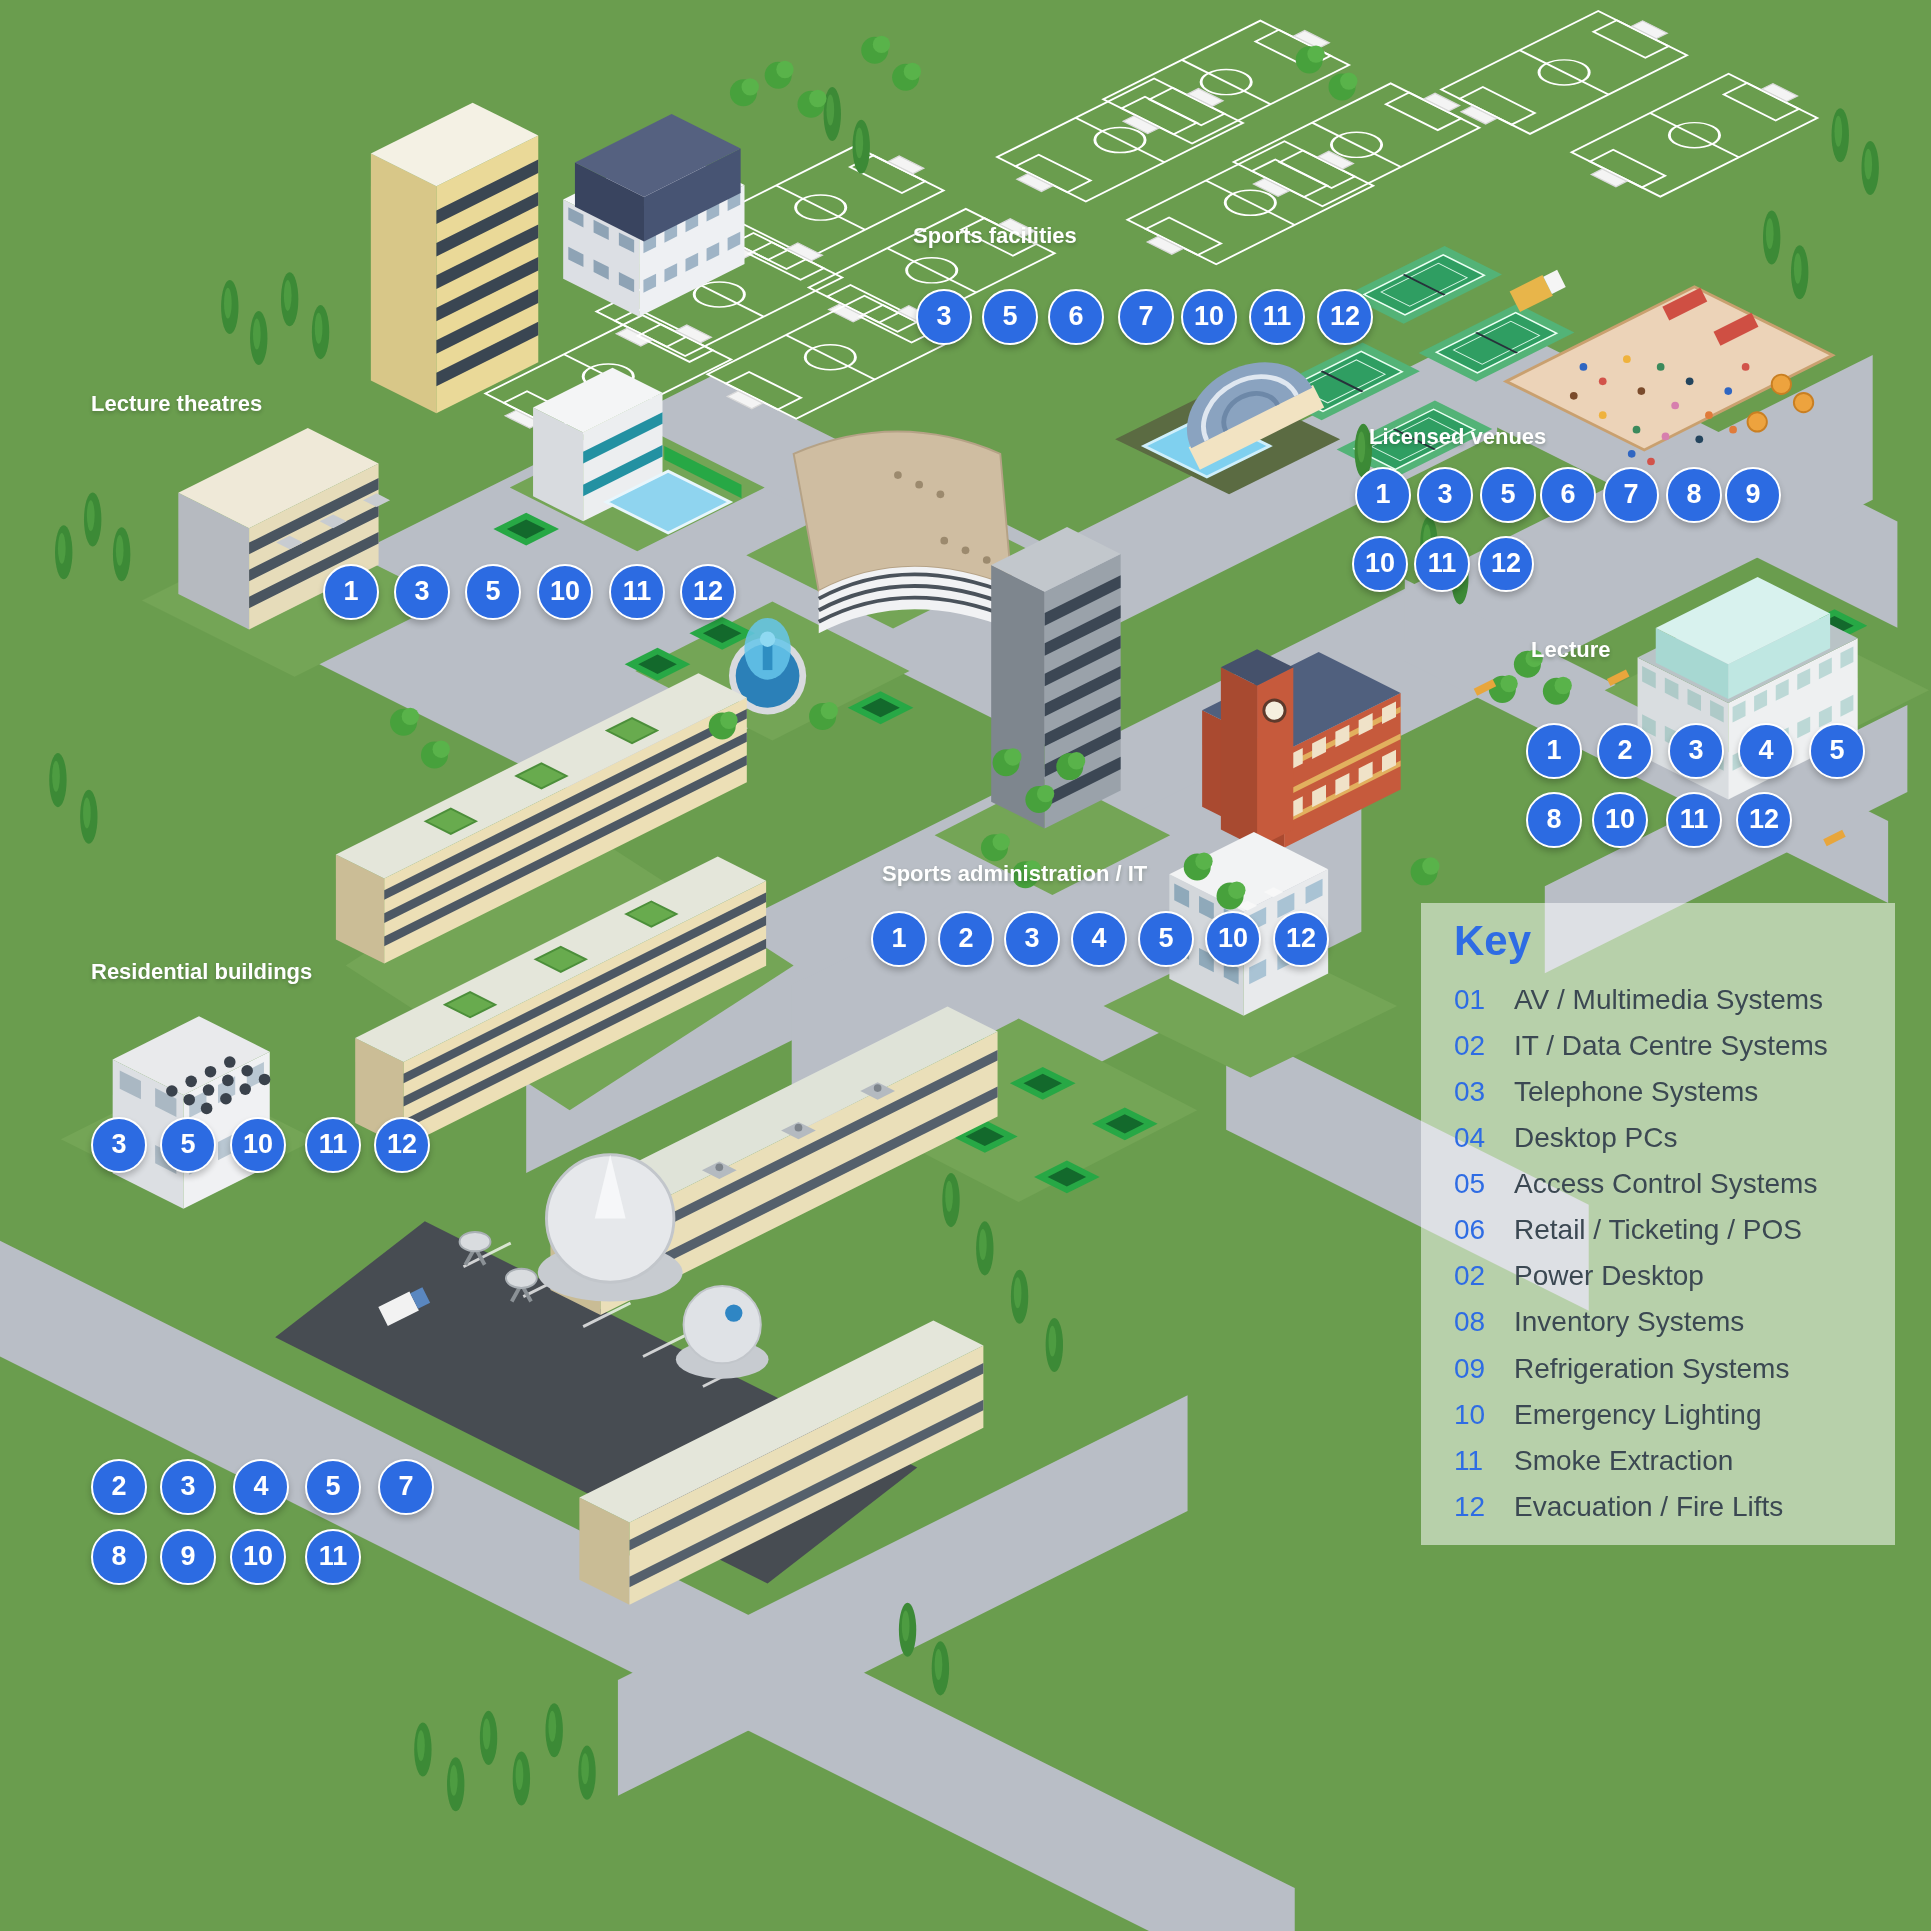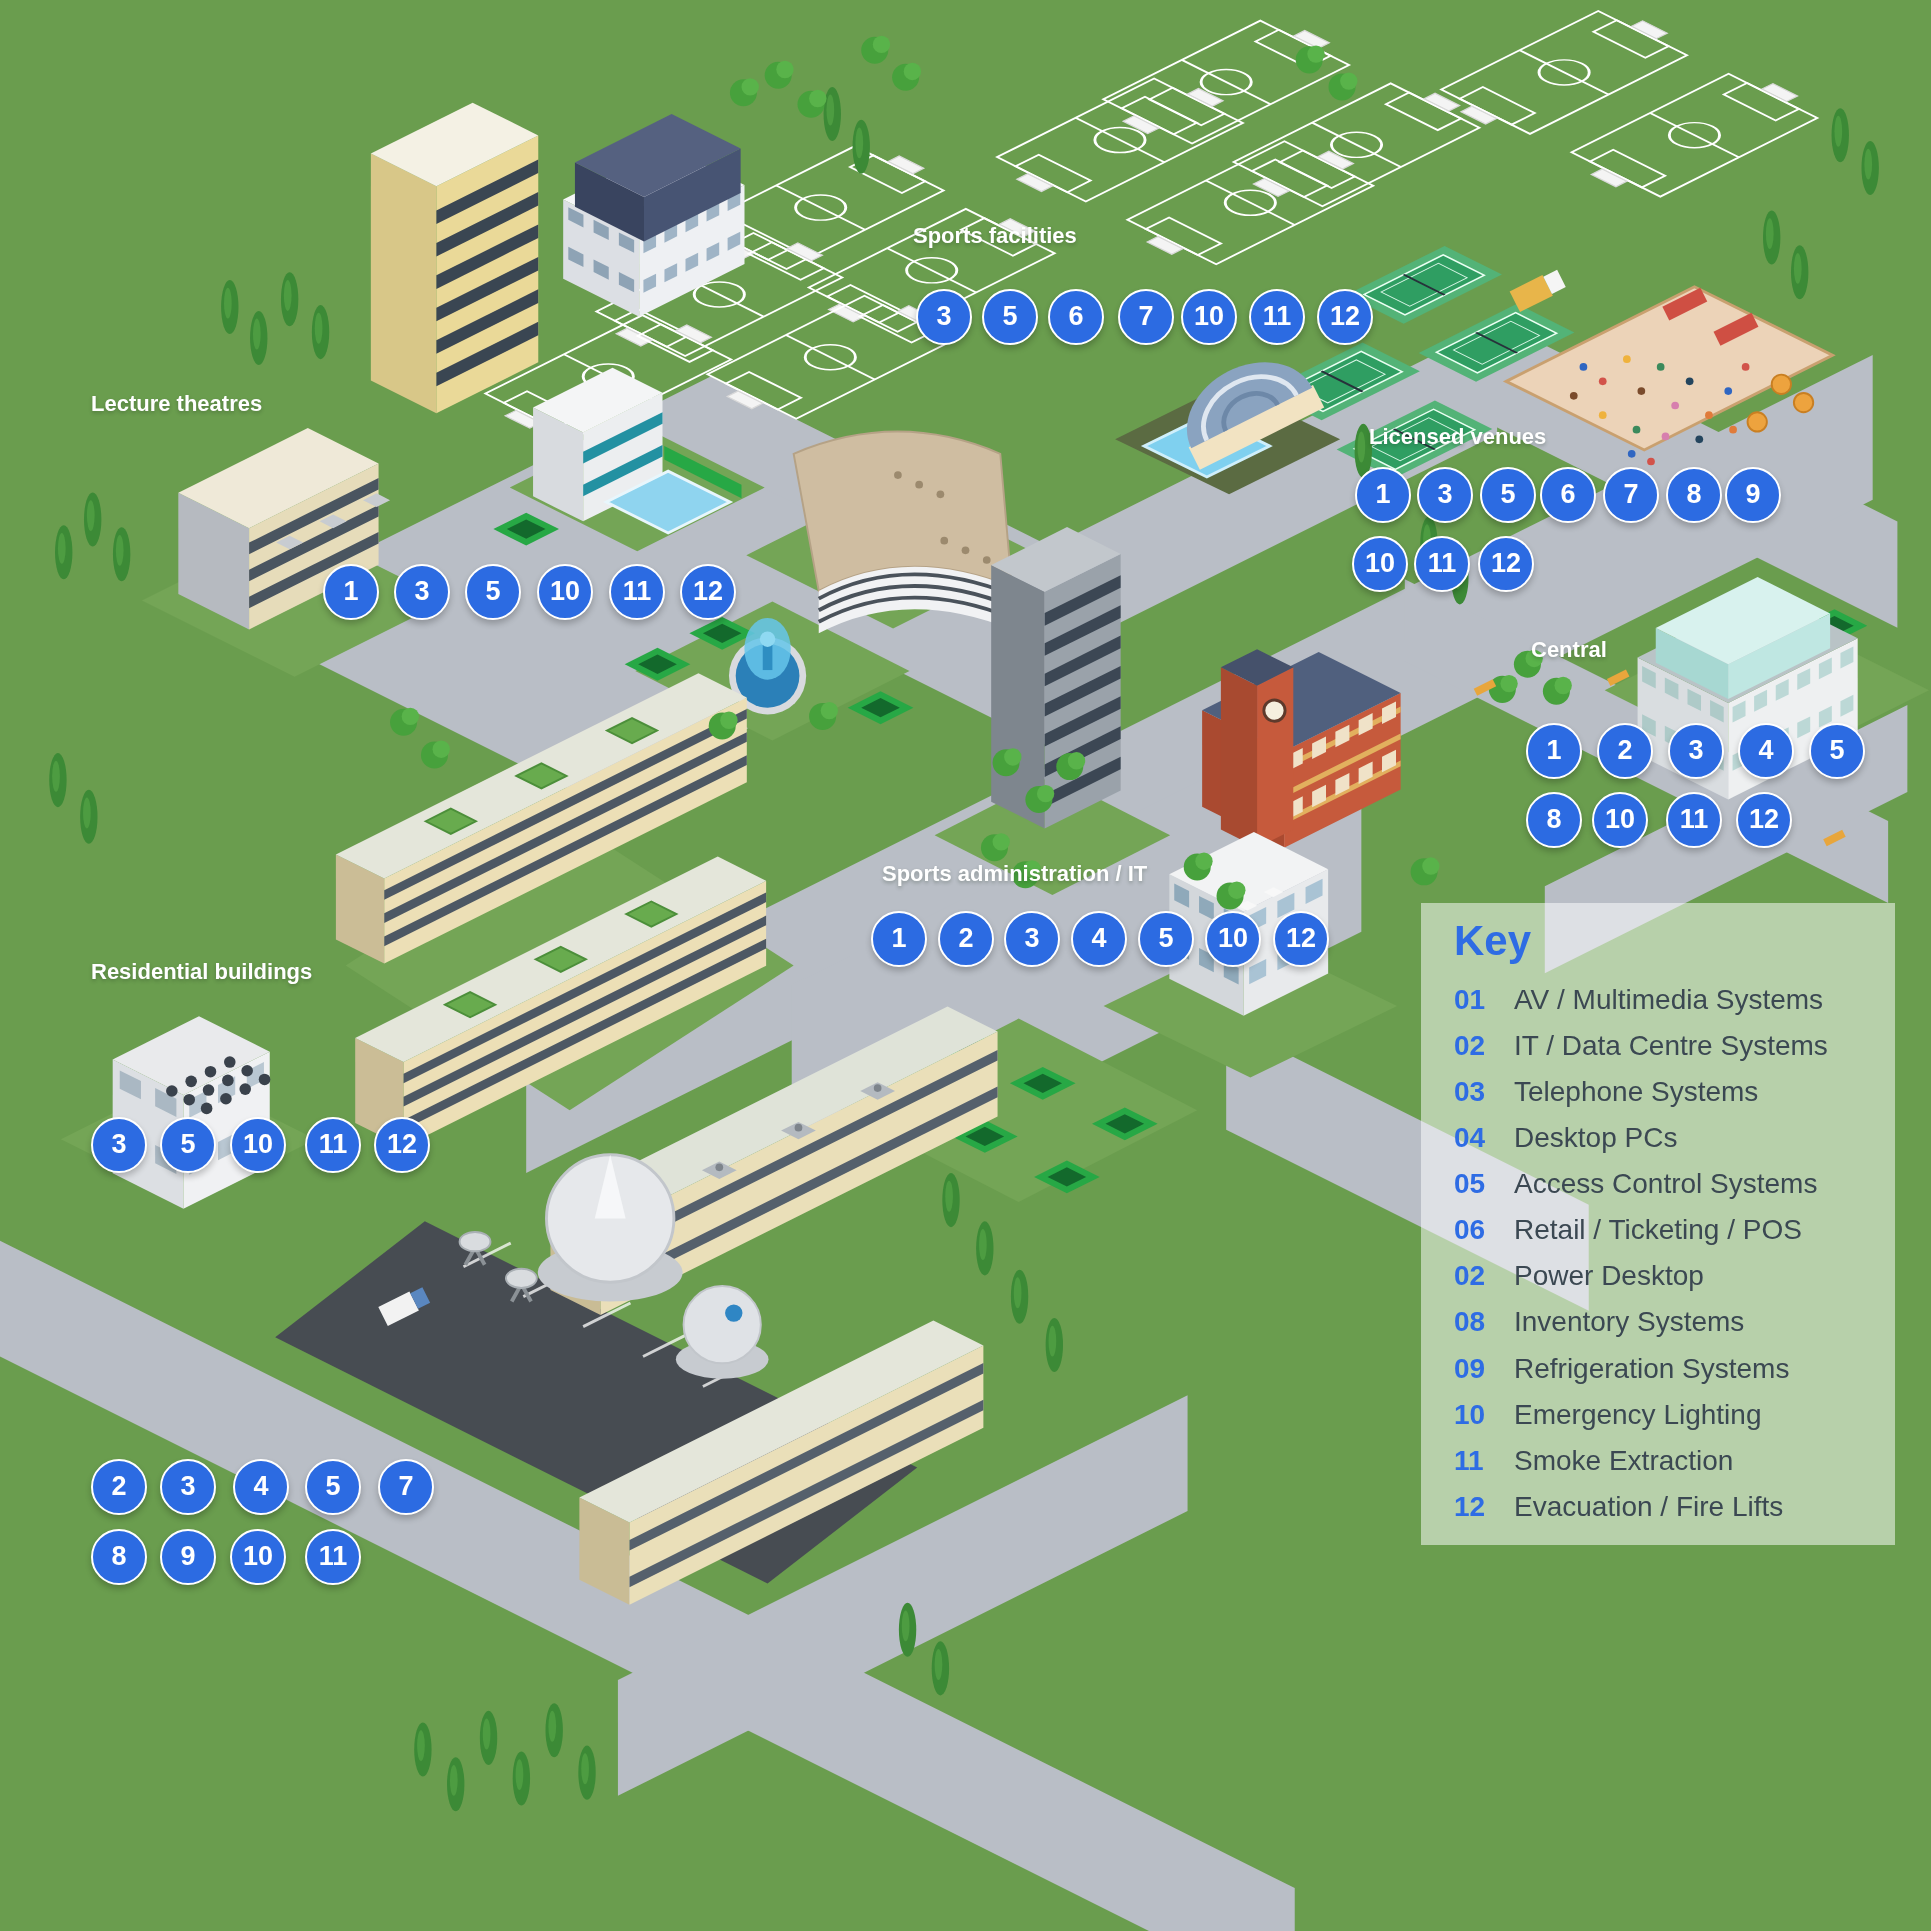--- a/index.html
+++ b/index.html
@@ -13,21 +13,21 @@
               text-shadow:0 1.9px 3.9px rgba(30,50,30,.30);white-space:nowrap;line-height:39px;}
   .badge{position:absolute;width:56px;height:56px;border-radius:50%;
          background:var(--badge_blue,#2c6be2);border:2.9px solid var(--badge_border,#fff);
          box-sizing:border-box;color:var(--badge_text,#fff);font-size:27px;font-weight:700;
          text-align:center;line-height:50px;box-shadow:0 3.9px 6.8px rgba(0,0,0,.22);}
   #key-panel{position:absolute;left:1421px;top:903px;width:474px;height:642px;
              background:var(--key_panel_bg,rgba(255,255,255,.52));}
   #key-heading{position:absolute;left:33px;top:13.5px;font-size:42px;font-weight:700;
                color:var(--key_heading,#2e6ce4);}
   .key-row{position:absolute;left:33px;height:39px;font-size:28px;white-space:nowrap;}
-  .key-num{display:inline-block;width:60px;font-weight:700;color:var(--key_number,#2e6ce4);}
+  .key-num{display:inline-block;width:60px;font-weight:400;color:var(--key_number,#2e6ce4);}
   .key-label{color:var(--key_text,#3b4852);}
 </style>
 </head>
 <body>
 
 <div id="stage">
   <svg id="scene" width="1931" height="1931" viewBox="0 0 2000 2000">
       <g>
         <polygon points="235.0,640.0 736.0,390.0 1120.0,582.0 619.0,832.0" fill="#b9bec6"></polygon>
         <polygon points="720.0,470.0 1140.2,680.1 1140.2,800.1 720.0,590.0" fill="#b9bec6"></polygon>
@@ -630,21 +630,21 @@
       <div class="area-label" style="left: 91px; top: 384px;">
         <div>Lecture theatres</div>
       </div>
       <div class="area-label" style="left: 913px; top: 216px;">
         <div>Sports facilities</div>
       </div>
       <div class="area-label" style="left: 1369px; top: 417px;">
         <div>Licensed venues</div>
       </div>
       <div class="area-label" style="left: 1531px; top: 630px;">
-        <div>Central</div>
+        <div>Lecture</div>
       </div>
       <div class="area-label" style="left: 882px; top: 854px;">
         <div>Sports administration / IT</div>
       </div>
       <div class="area-label" style="left: 91px; top: 952px;">
         <div>Residential buildings</div>
       </div>
     </div>
   <div class="overlay" id="badges-layer">
       <div class="badge" style="left: 323px; top: 564px;">1</div>

